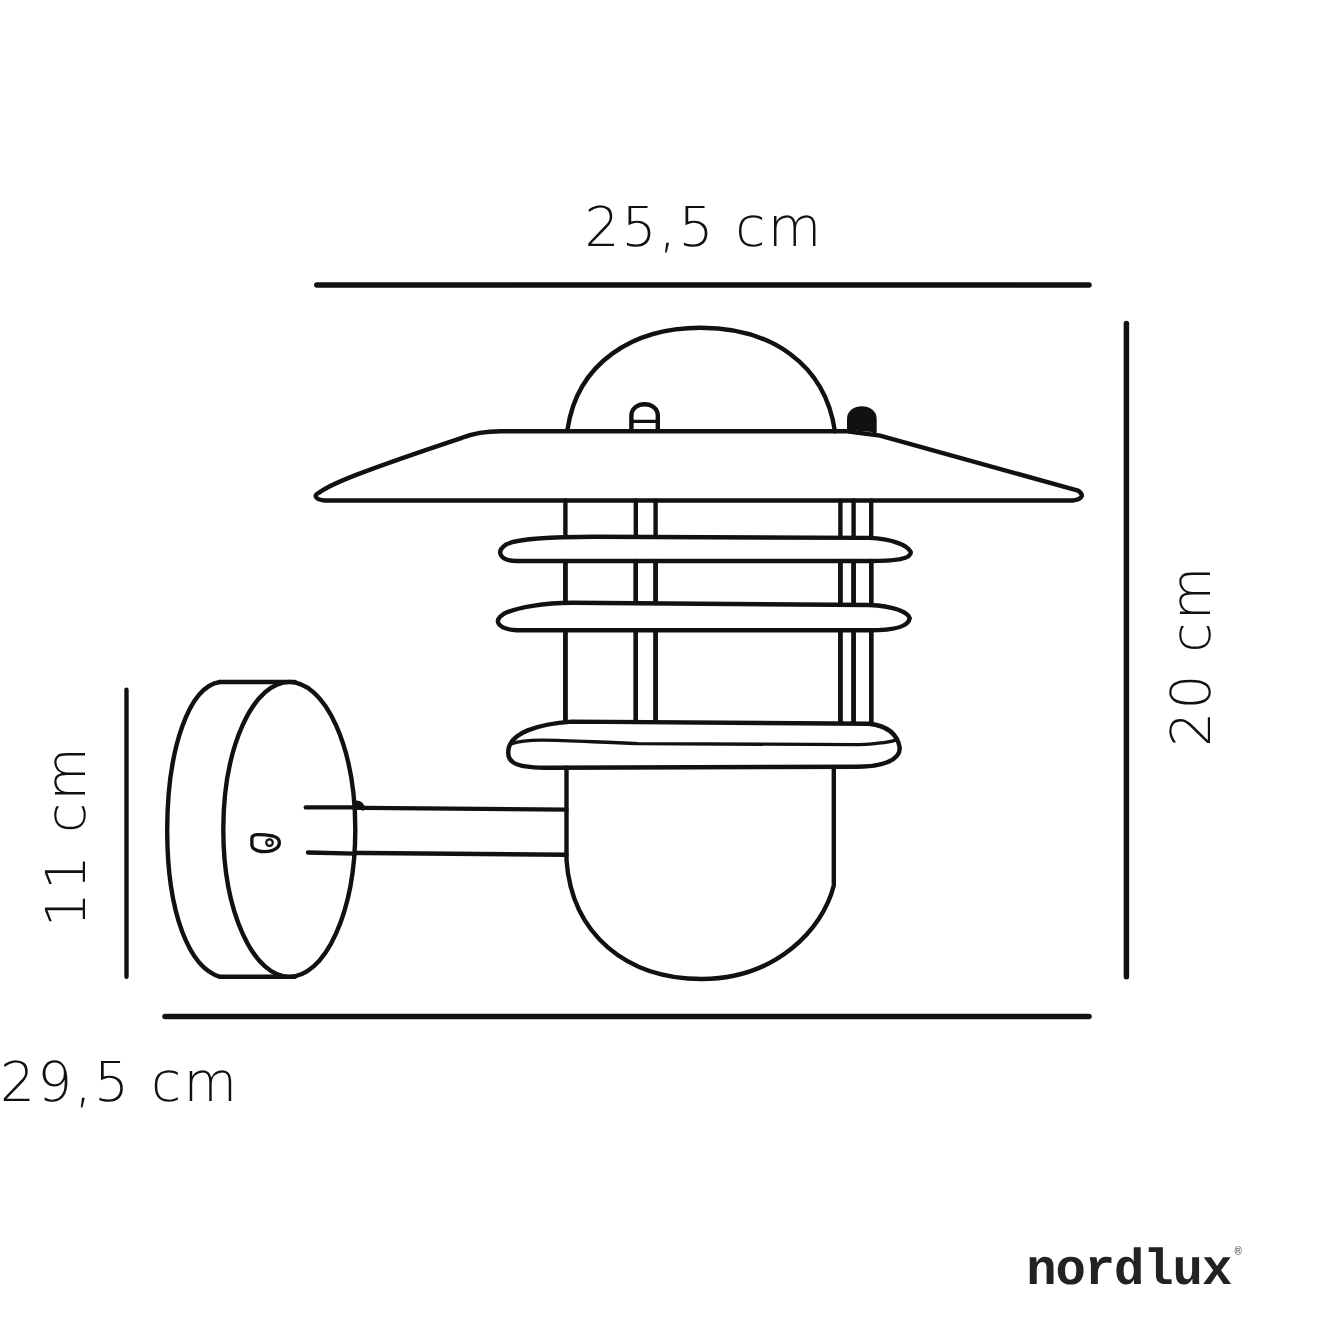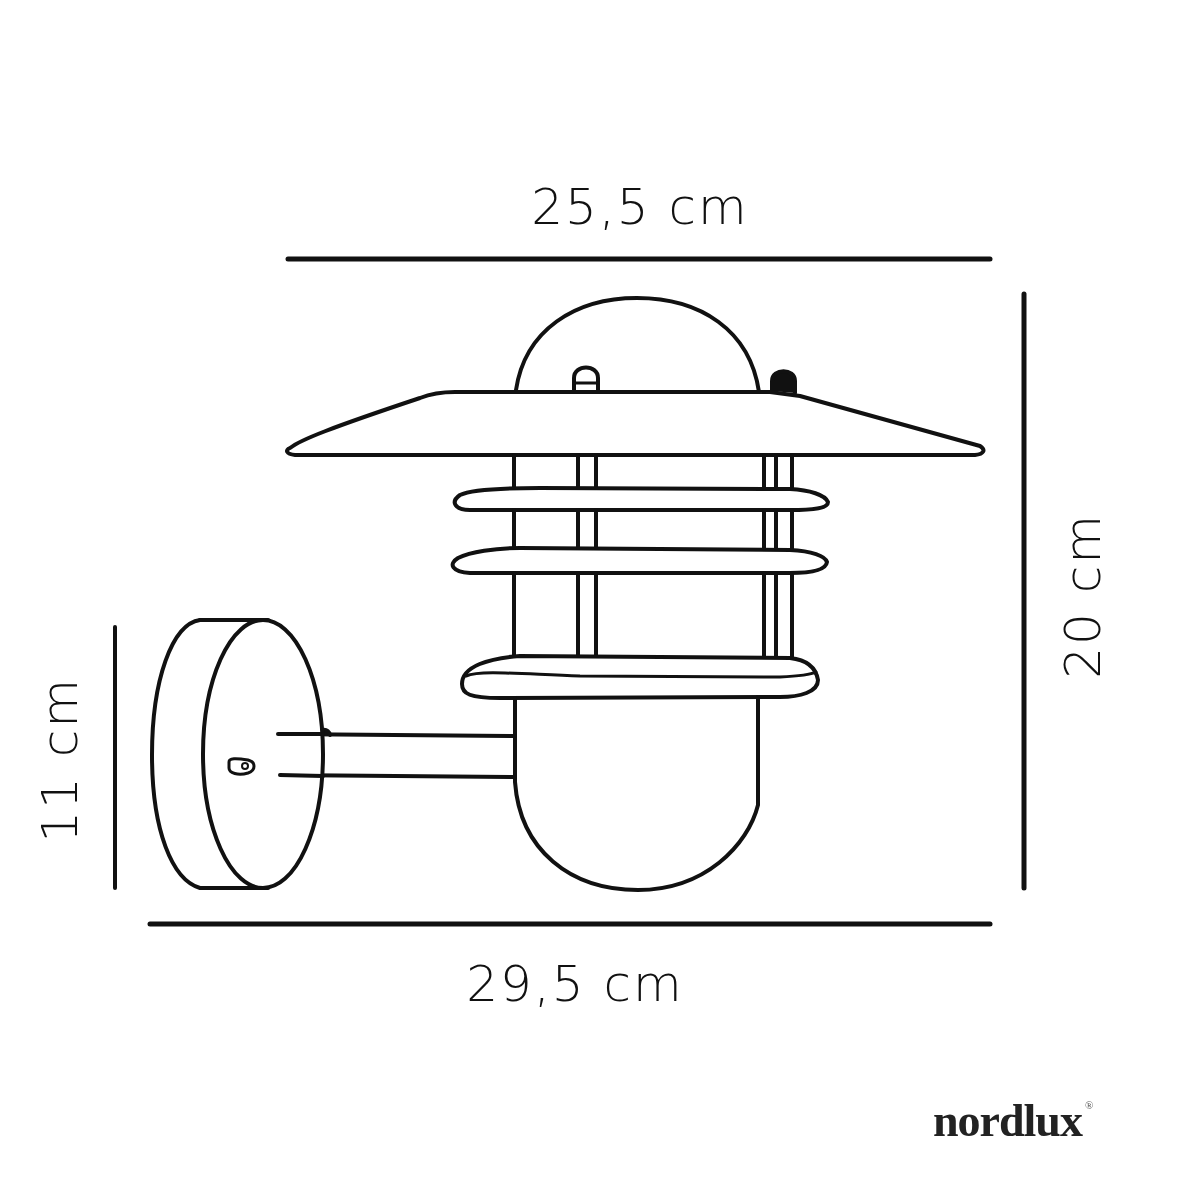--- a/index.html
+++ b/index.html
@@ -1,23 +1,23 @@
 <!DOCTYPE html>
 <html><head>
   <meta charset="utf-8">
   <style>
     html, body { margin: 0; padding: 0; background: #ffffff; }
     body { width: 1200px; height: 1200px; position: relative; overflow: hidden; font-family: "DejaVu Sans", sans-serif; }
     .canvas { position: absolute; left: 0; top: 0; width: 1200px; height: 1200px; }
     .dim-label { position: absolute; color: #111; font-family: "DejaVu Sans", sans-serif; font-size: 50px; white-space: nowrap; letter-spacing: 2px; font-weight: 300; }
     .dim-top { left: 0; width: 1280px; top: 178px; text-align: center; }
-    .dim-bottom { left: 0; width: 1150px; top: 955px; text-align: center; }
+    .dim-bottom { left: 0; width: 1150px; top: 955px; }
     .dim-left { left: 60px; top: 760px; transform: translate(-50%, -50%) rotate(-90deg); }
     .dim-right { left: 1083px; top: 596px; transform: translate(-50%, -50%) rotate(-90deg); }
-    .brand { position: absolute; left: 933px; top: 1098px; font-family: Liberation Serif, serif; font-weight: bold; font-size: 46px; color: #222; letter-spacing: -1px; line-height: 1; text-align: center; }
+    .brand { position: absolute; left: 933px; top: 1132px; font-family: Liberation Mono, monospace; font-weight: bold; font-size: 46px; color: #222; letter-spacing: -1px; line-height: 1; text-align: center; }
     .brand-reg { font-size: 11px; vertical-align: top; position: relative; top: 2px; margin-left: 3px; color: #555; font-weight: normal; }
   </style>
 </head>
 <body>
 
 <svg class="canvas" viewBox="0 0 1200 1200" xmlns="http://www.w3.org/2000/svg">
   <g fill="none" stroke="#111" stroke-width="4" stroke-linecap="round" stroke-linejoin="round">
 
     <line x1="288" y1="259" x2="990" y2="259" stroke-width="5"></line>
     <line x1="150" y1="924" x2="990" y2="924" stroke-width="5"></line>

